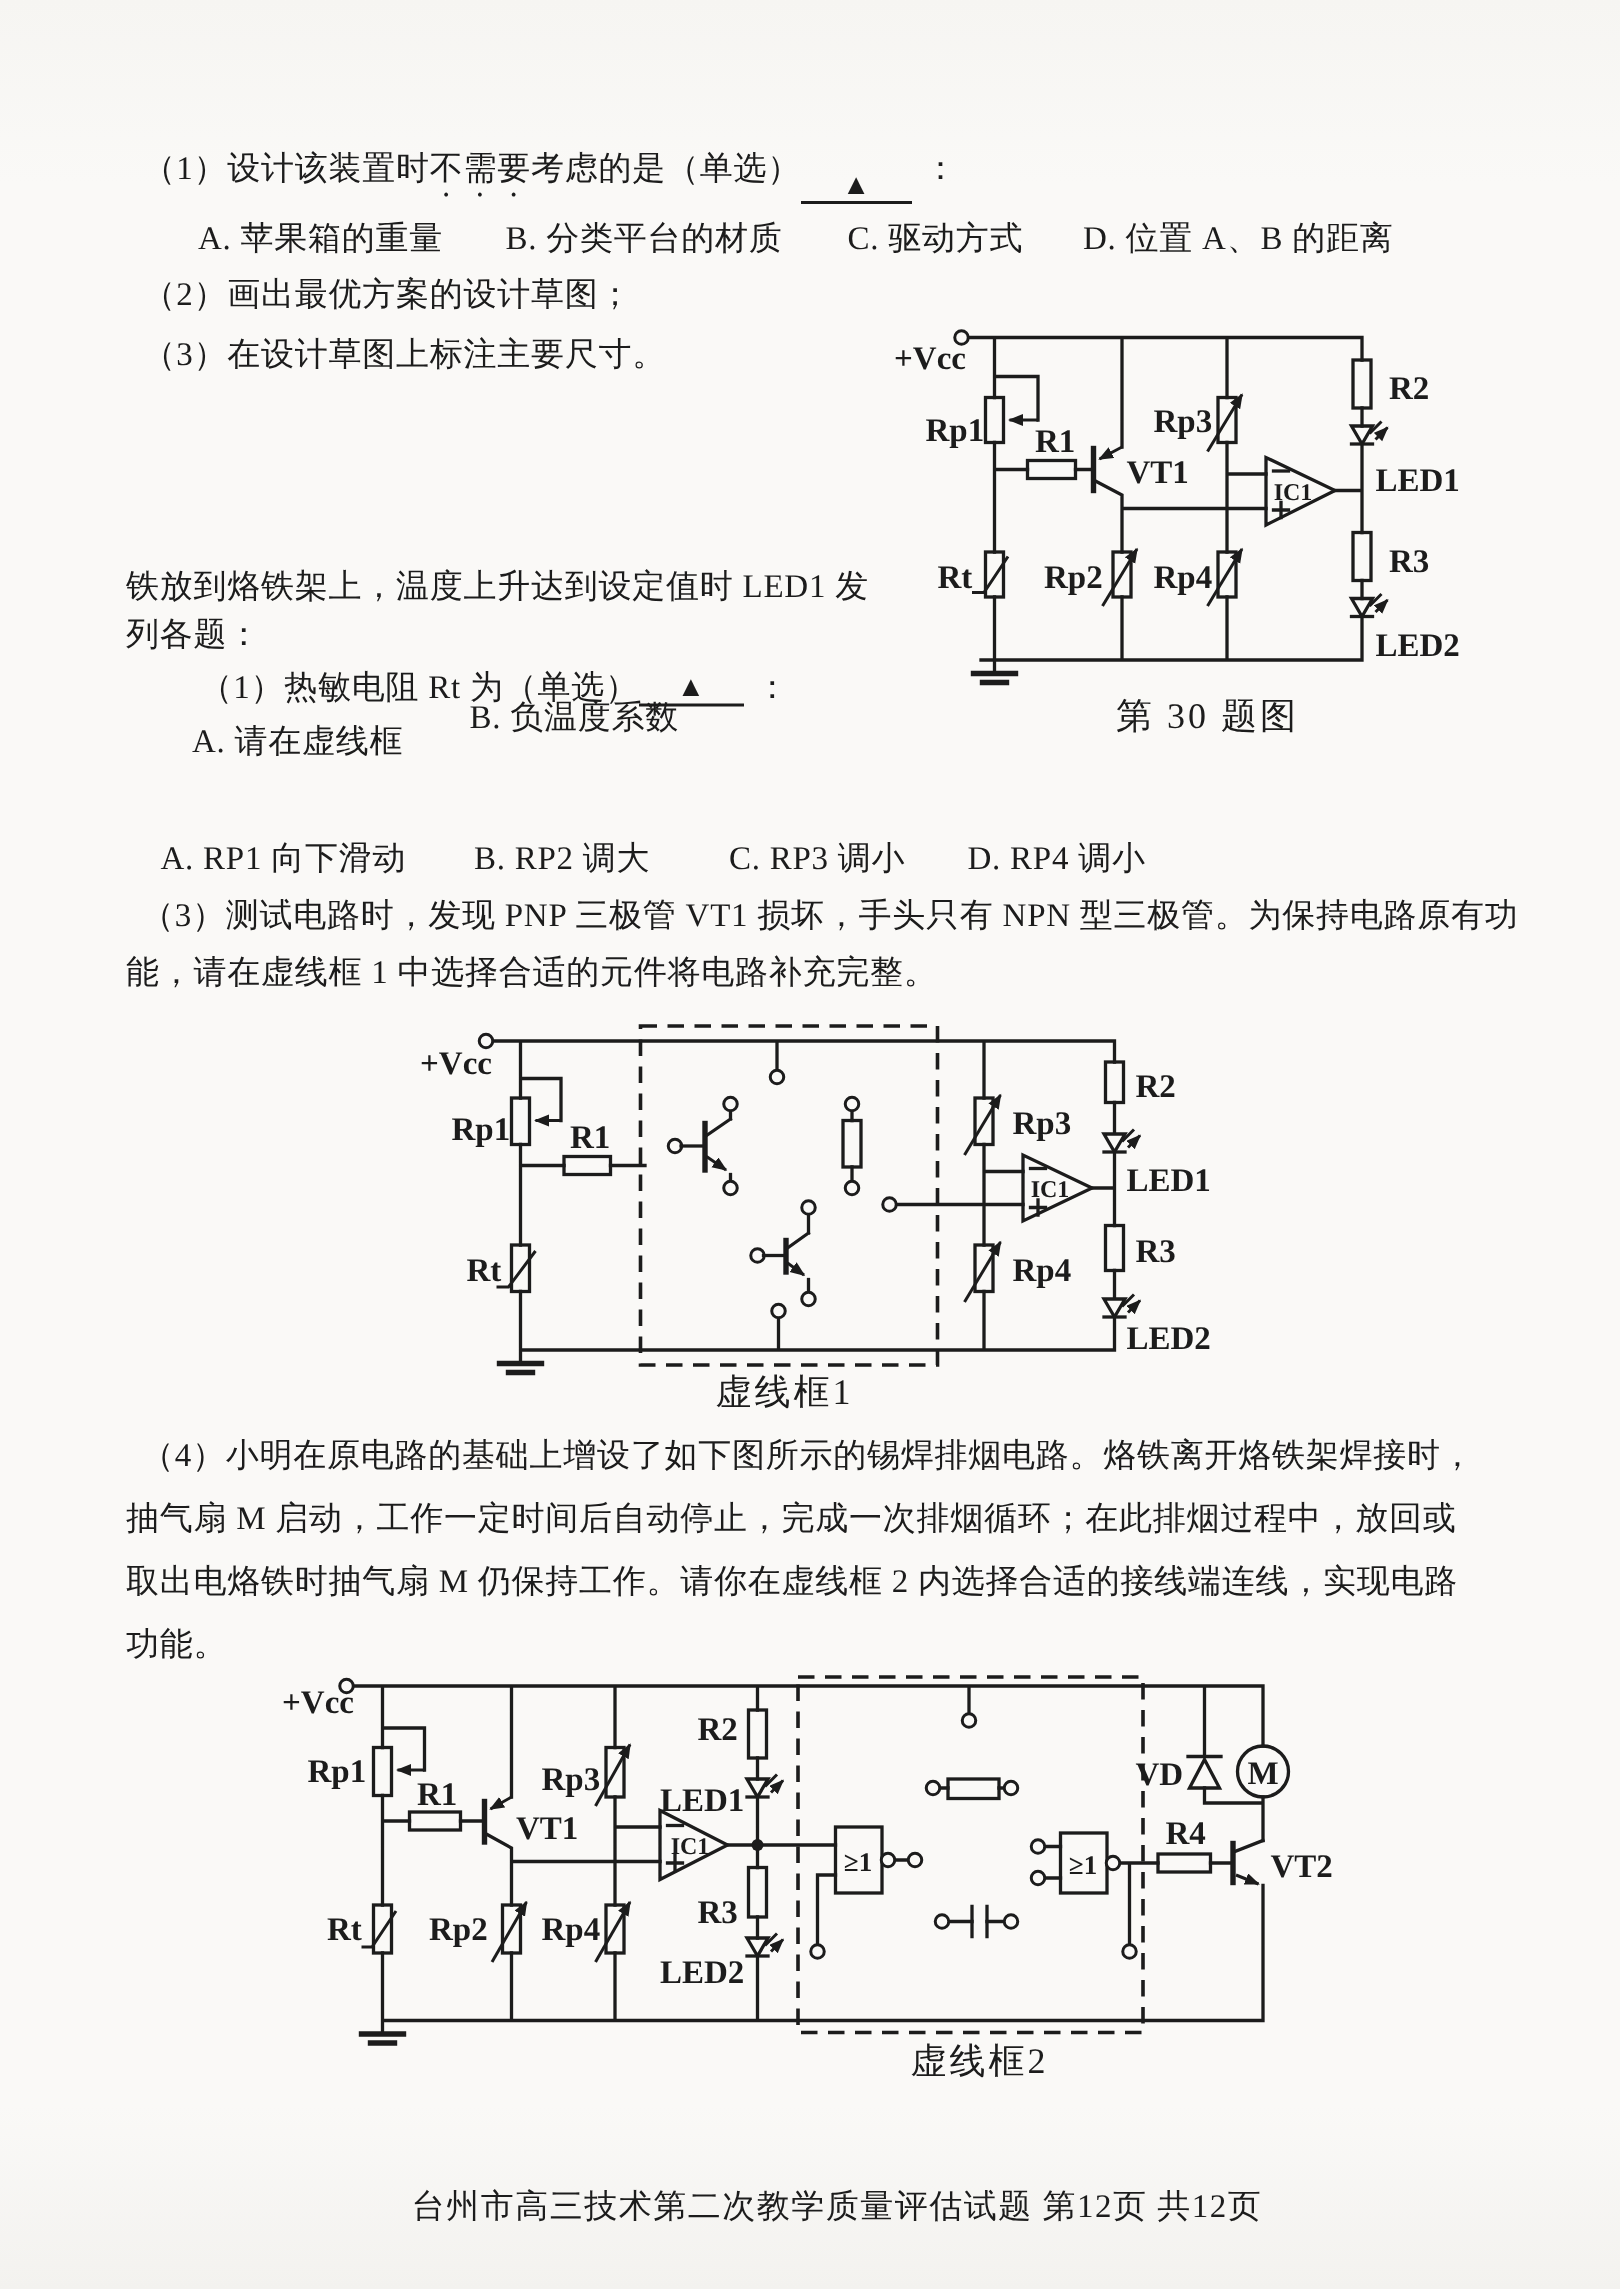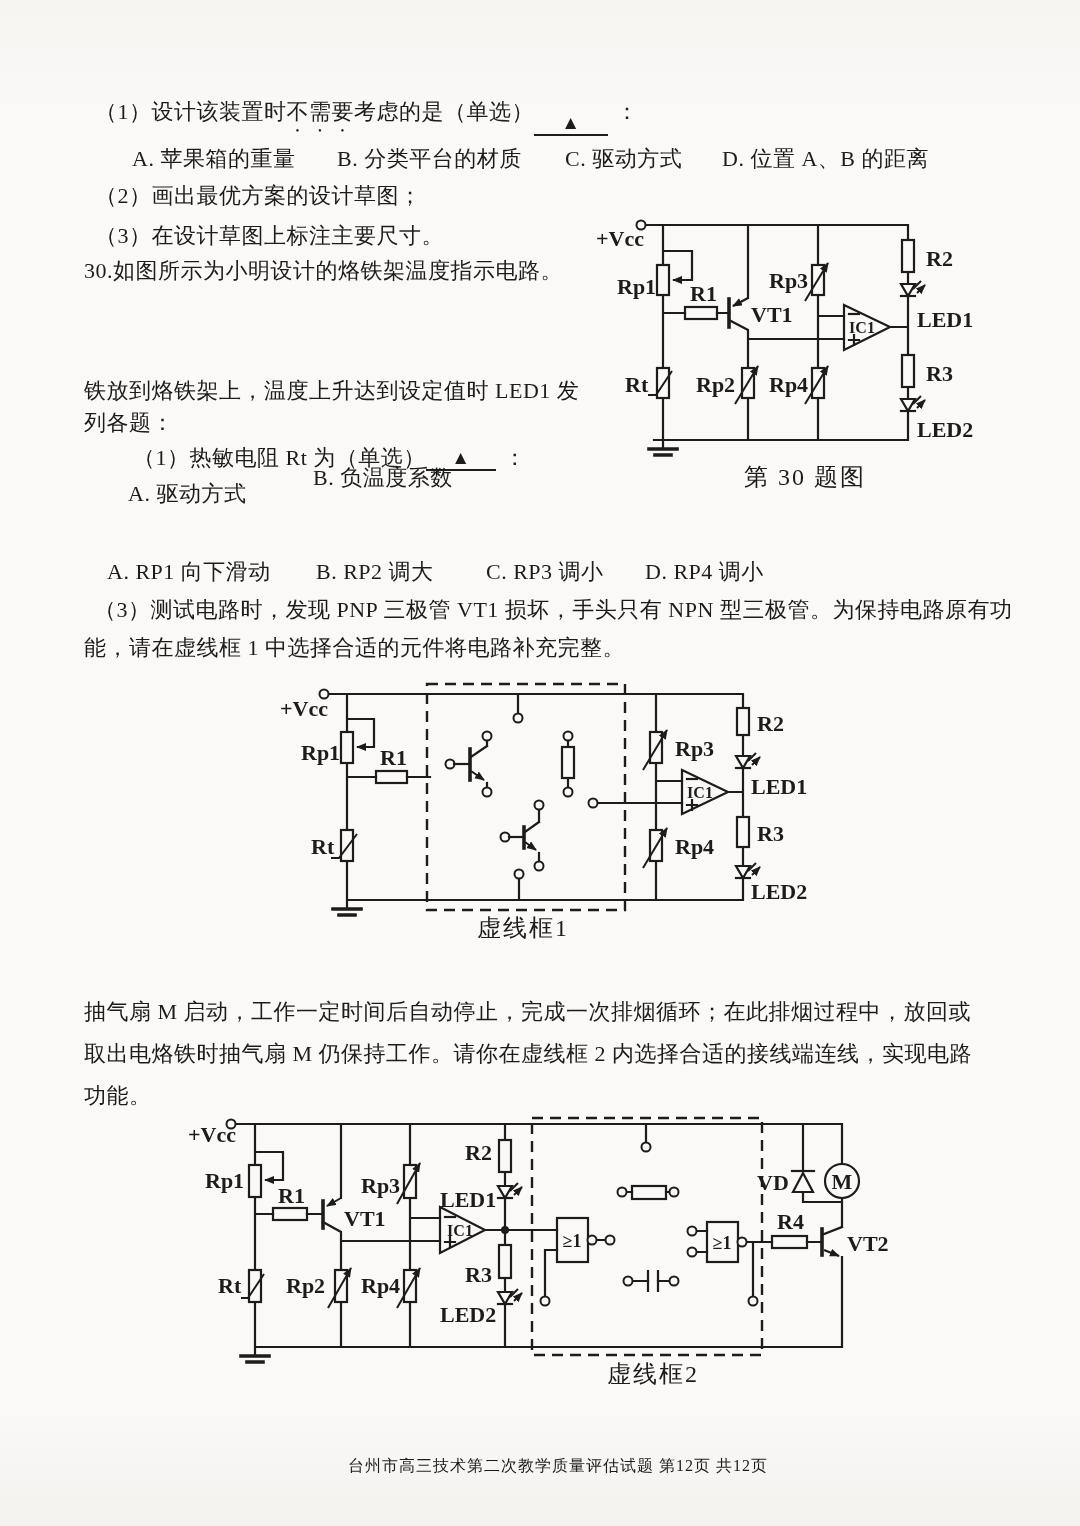--- a/index.html
+++ b/index.html
@@ -22,55 +22,55 @@
   .thick{stroke-width:3.6;}
   .dash{fill:none;stroke:#1c1c1c;stroke-width:2.4;stroke-dasharray:11 7;}
   .term{fill:#faf9f7;stroke:#1c1c1c;stroke-width:2;}
   .dot{fill:#1c1c1c;stroke:none;}
   .arr{fill:none;stroke:#1c1c1c;stroke-width:2;}
   .clabel{font-family:"Liberation Serif","DejaVu Serif",serif;font-size:22px;font-weight:bold;fill:#1c1c1c;}
   .small{font-size:16px;}
   .gate{font-size:18px;}
   .cap{font-family:"Liberation Serif","DejaVu Serif",serif;font-size:24px;fill:#1c1c1c;letter-spacing:2px;}
   .footer{position:absolute;left:50%;transform:translateX(-50%);top:1456px;
-          font-size:16px;letter-spacing:1px;white-space:pre;}
+          font-size:22px;letter-spacing:1px;white-space:pre;}
 </style>
 </head>
 <body>
 
 <div class="page">
 
   <div class="tl" style="left:95px;top:98px;"><span>（1）设计该装置时</span><span class="emph">不需要</span><span>考虑的是（单选）</span><span class="blank" style="width:74px;"><span class="tri">▲</span></span><span class="colon">：</span></div>
 
   <div class="tl" style="left:132px;top:145px;">A. 苹果箱的重量</div>
   <div class="tl" style="left:337px;top:145px;">B. 分类平台的材质</div>
   <div class="tl" style="left:565px;top:145px;">C. 驱动方式</div>
   <div class="tl" style="left:722px;top:145px;">D. 位置 A、B 的距离</div>
 
   <div class="tl" style="left:95px;top:182px;">（2）画出最优方案的设计草图；</div>
   <div class="tl" style="left:95px;top:222px;">（3）在设计草图上标注主要尺寸。</div>
 
-  <div class="tl" style="left:84px;top:257px;">30.如图所示为小明设计的烙铁架温度指示电路。</div>
   <div class="tl" style="left:84px;top:333px;margin-top:44px;">铁放到烙铁架上，温度上升达到设定值时 LED1 发</div>
   <div class="tl" style="left:84px;top:409px;">列各题：</div>
 
   <div class="tl" style="left:97px;top:444px;margin-left:36px;"><span>（1）热敏电阻 Rt 为（单选）</span><span class="blank" style="width:70px;"><span class="tri">▲</span></span><span class="colon">：</span></div>
 
-  <div class="tl" style="left:128px;top:480px;">A. 驱动方式</div>
+  <div class="tl" style="left:128px;top:480px;">A. 请在虚线框</div>
   <div class="tl" style="left:313px;top:464px;">B. 负温度系数</div>
 
 
   <div class="tl" style="left:107px;top:558px;">A. RP1 向下滑动</div>
   <div class="tl" style="left:316px;top:558px;">B. RP2 调大</div>
   <div class="tl" style="left:486px;top:558px;">C. RP3 调小</div>
   <div class="tl" style="left:645px;top:558px;">D. RP4 调小</div>
 
   <div class="tl" style="left:94px;top:596px;">（3）测试电路时，发现 PNP 三极管 VT1 损坏，手头只有 NPN 型三极管。为保持电路原有功</div>
   <div class="tl" style="left:84px;top:634px;">能，请在虚线框 1 中选择合适的元件将电路补充完整。</div>
 
+  <div class="tl" style="left:94px;top:956px;">（4）小明在原电路的基础上增设了如下图所示的锡焊排烟电路。烙铁离开烙铁架焊接时，</div>
   <div class="tl" style="left:84px;top:998px;">抽气扇 M 启动，工作一定时间后自动停止，完成一次排烟循环；在此排烟过程中，放回或</div>
   <div class="tl" style="left:84px;top:1040px;">取出电烙铁时抽气扇 M 仍保持工作。请你在虚线框 2 内选择合适的接线端连线，实现电路</div>
   <div class="tl" style="left:84px;top:1082px;">功能。</div>
 
   <div class="footer">台州市高三技术第二次教学质量评估试题 第12页 共12页</div>
 
   <svg class="overlay" width="1080" height="1526" viewBox="0 0 1080 1526">
     <defs>
       <marker id="ah" markerWidth="12" markerHeight="10" refX="9" refY="4" orient="auto" markerUnits="userSpaceOnUse">
         <path d="M0,0 L10,4 L0,8 Z" fill="#1c1c1c"></path>

